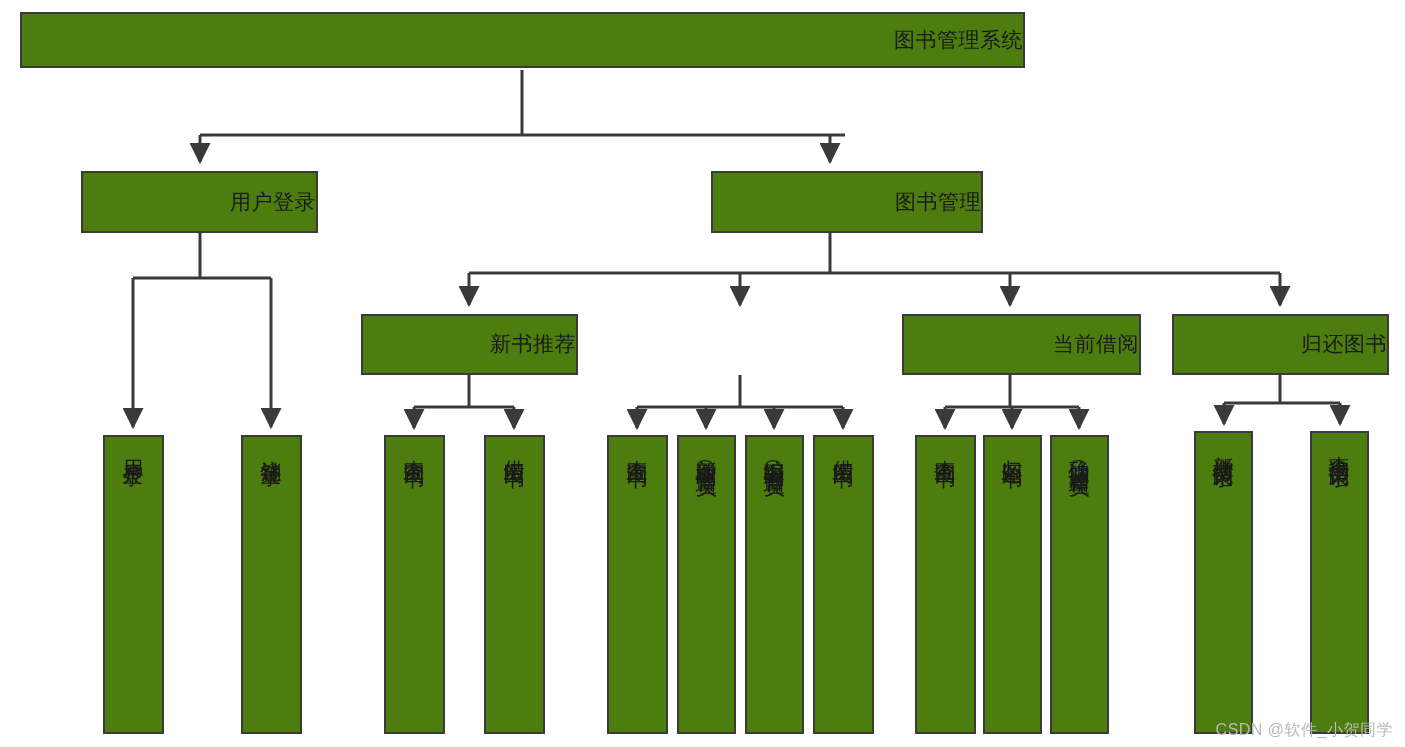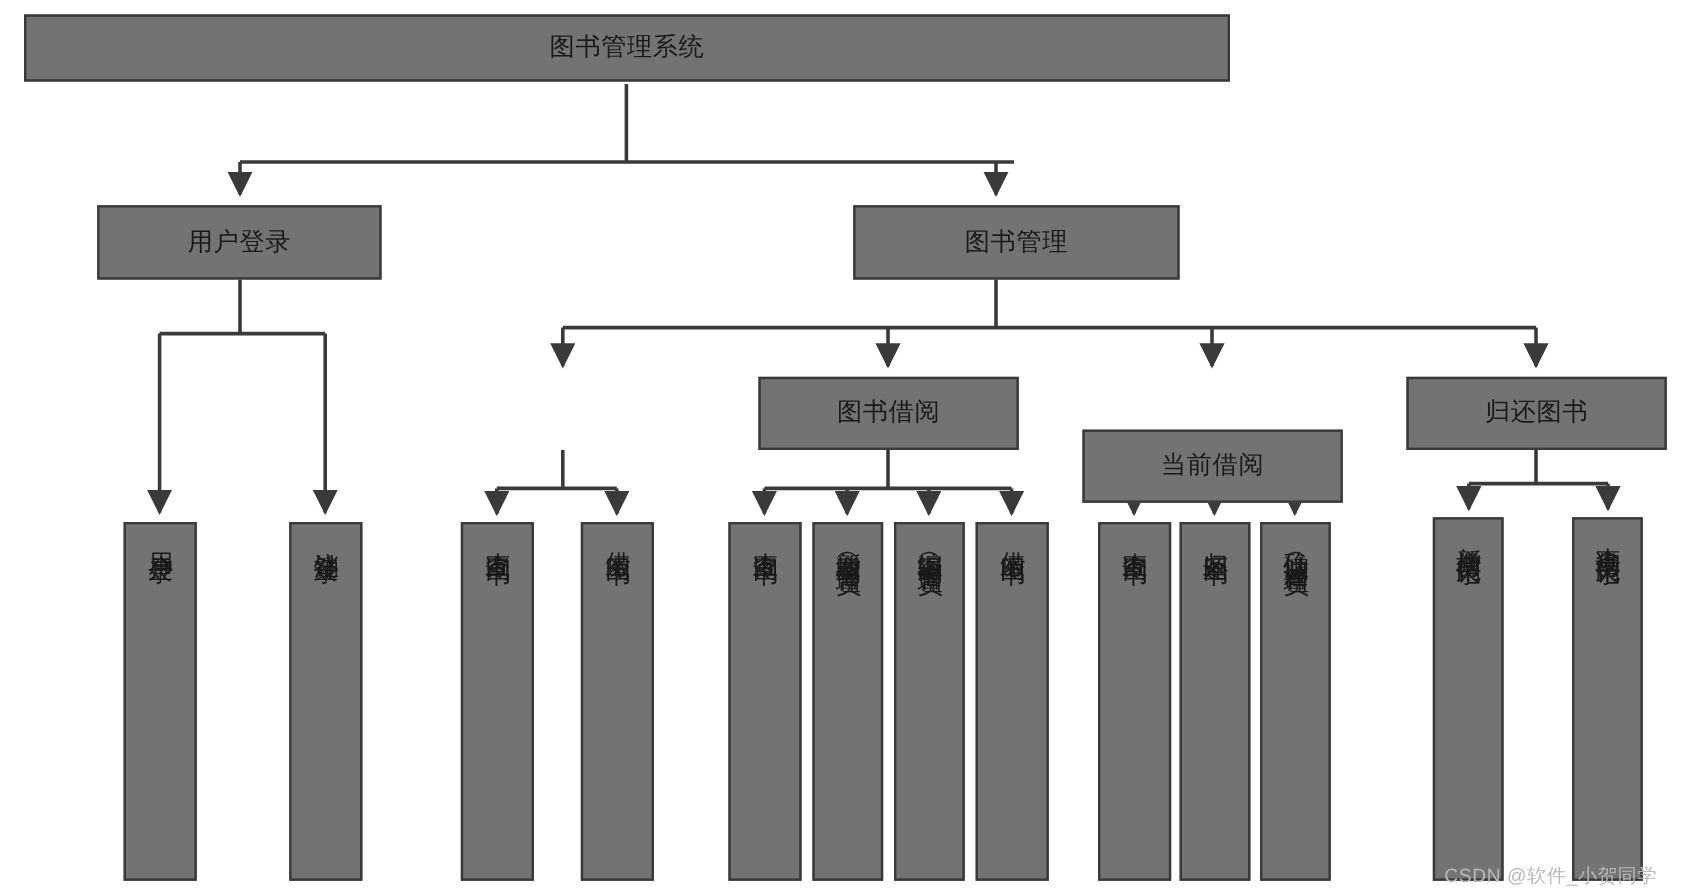--- a/index.html
+++ b/index.html
@@ -21,24 +21,24 @@
     position: absolute;
     left: 0;
     top: 0;
     width: 1405px;
     height: 747px;
   }
   .node {
     position: absolute;
     box-sizing: border-box;
     border: 2.5px solid #3a3a3a;
-    background: #737373;
+    background: #4d7c0f;
     display: flex;
     align-items: center;
-    justify-content: center;
+    justify-content: flex-end;
     color: #1a1a1a;
     z-index: 2;
   }
   .node-label {
     display: block;
     text-align: center;
     line-height: 1.18;
   }
   .node.horiz .node-label {
     font-size: 21px;
@@ -51,21 +51,21 @@
   .node.vert .node-label {
     writing-mode: vertical-rl;
     text-orientation: upright;
     font-size: 21px;
     letter-spacing: 2.5px;
     line-height: 1;
     margin: 0 auto;
   }
   .watermark {
     position: absolute;
-    right: 24px;
+    right: 12px;
     bottom: 6px;
     font-size: 16px;
     color: #b9b9b9;
     letter-spacing: 0.5px;
     z-index: 3;
     white-space: nowrap;
   }
 </style>
 </head>
 <body>
@@ -126,24 +126,24 @@
     <span class="node-label">图书管理系统</span>
   </div>
 
   <div class="node horiz" style="left:81px; top:171px; width:237px; height:62px;">
     <span class="node-label">用户登录</span>
   </div>
   <div class="node horiz" style="left:711px; top:171px; width:272px; height:62px;">
     <span class="node-label">图书管理</span>
   </div>
 
-  <div class="node horiz" style="left:632px; top:314px; width:217px; height:61px;">
-    <span class="node-label">图书借阅</span>
+  <div class="node horiz" style="left:361px; top:314px; width:217px; height:61px;">
+    <span class="node-label">新书推荐</span>
   </div>
-  <div class="node horiz" style="left:902px; top:314px; width:217px; height:61px;margin-top:44px;">
+  <div class="node horiz" style="left:902px; top:314px; width:239px; height:61px;">
     <span class="node-label">当前借阅</span>
   </div>
   <div class="node horiz" style="left:1172px; top:314px; width:217px; height:61px;">
     <span class="node-label">归还图书</span>
   </div>
 
   <div class="node vert" style="left:103px; top:435px; width:61px; height:299px;">
     <span class="node-label">用户登录</span>
   </div>
   <div class="node vert" style="left:241px; top:435px; width:61px; height:299px;">

